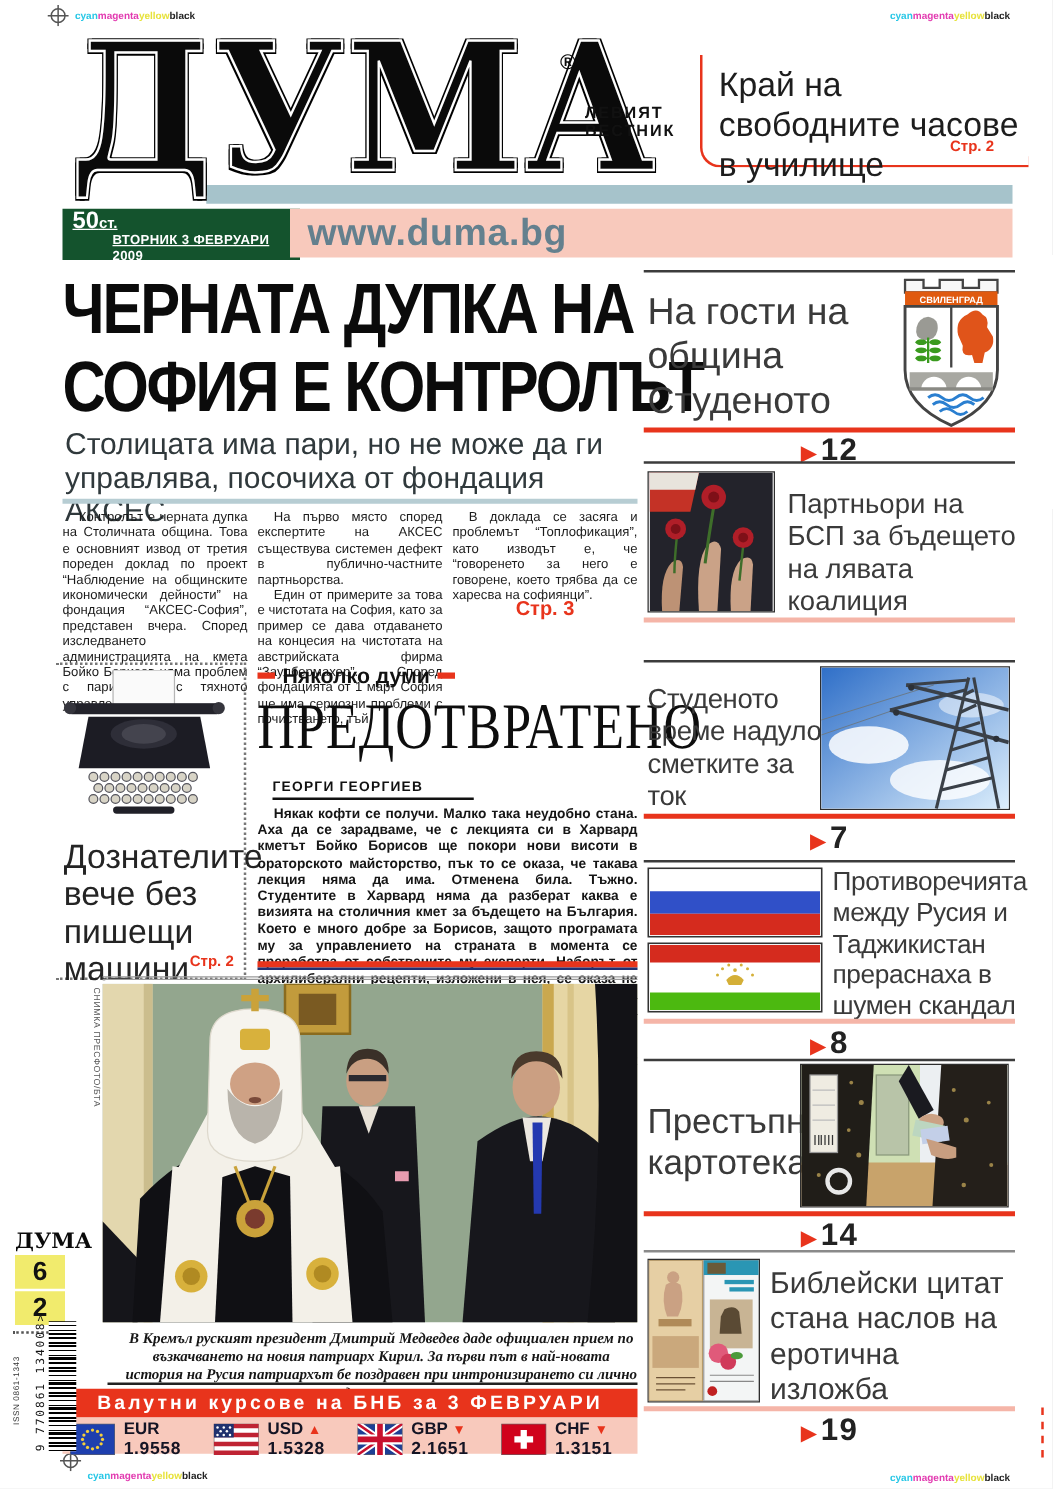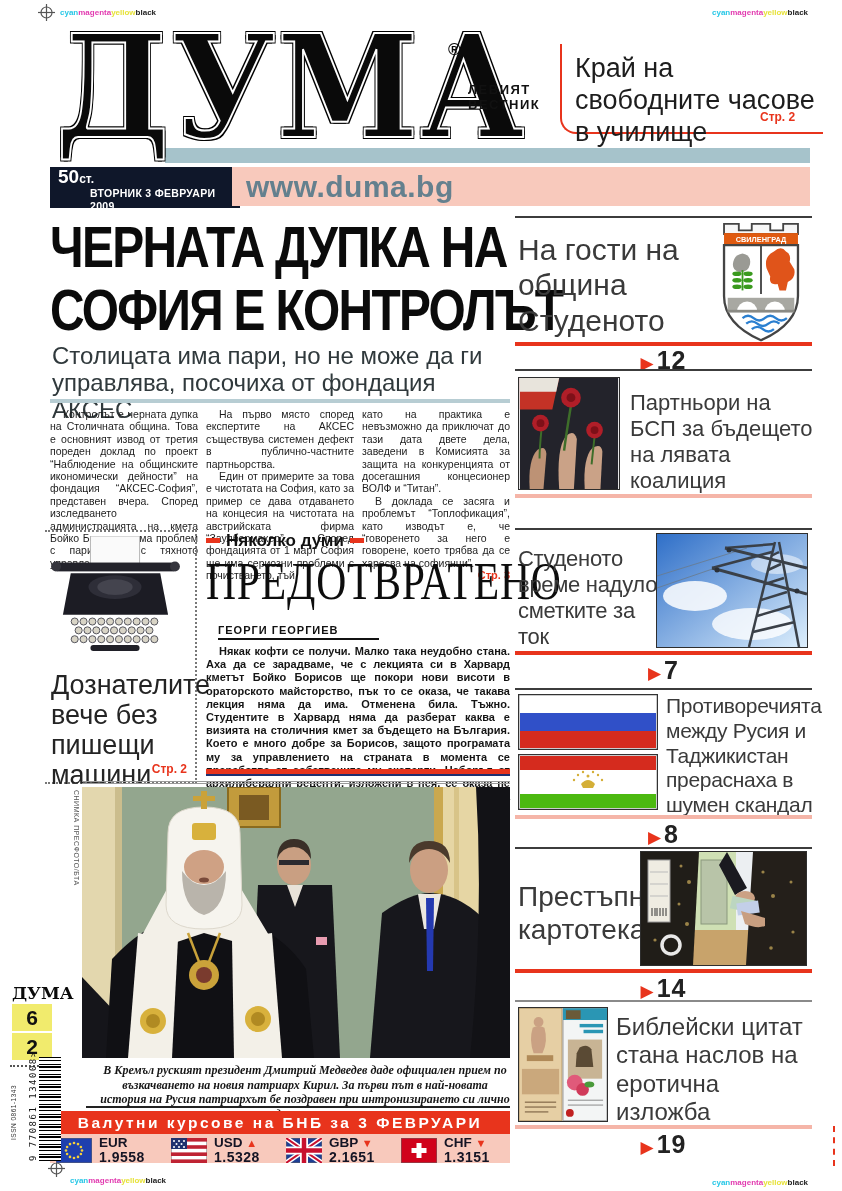--- a/index.html
+++ b/index.html
@@ -14,35 +14,35 @@
         color:#0a0a0a;letter-spacing:2px;transform:scaleX(.9);transform-origin:left top;
         -webkit-text-stroke:2px #fff;text-shadow:2px 2px 0 #000,-2px -2px 0 #000,2px -2px 0 #000,-2px 2px 0 #000;}
   .logo-reg{font-size:17px;font-weight:bold;color:#0a0a0a;}
   .tagline{font-size:13px;font-weight:bold;letter-spacing:1.5px;color:#111;line-height:15px;}
   .tealbar{background:#a6c3cb;}
   
   .teaser-box{border-left:2.5px solid #e8341c;border-bottom:2.5px solid #e8341c;border-bottom-left-radius:16px;}
   .teaser-title{font-size:27px;line-height:32px;color:#1d1d1d;}
   .pageref{color:#e8341c;font-weight:bold;font-size:12px;}
   
-  .redblock{background:#0f172a;color:#fff;}
+  .redblock{background:#14532d;color:#fff;text-decoration:underline;}
   .pinkblock{background:#f8c9bc;}
   .price{font-size:19px;font-weight:bold;line-height:16px;}
   .price small{font-size:12px;}
   .issue{font-size:10.5px;font-weight:bold;line-height:12.5px;letter-spacing:.3px;padding-left:32px;}
   .website{color:#64808e;font-weight:bold;font-size:30px;letter-spacing:.5px;}
   
   .lead-h{font-weight:bold;font-size:57px;line-height:63px;letter-spacing:-2px;color:#0b0b0b;
           transform:scaleX(.84);transform-origin:left top;white-space:nowrap;}
   .lead-sub{font-size:24px;line-height:27px;color:#30393c;}
   .tealrule{background:#b7cdd3;height:4px;}
   .bodycol{font-size:10.5px;line-height:12.4px;text-align:justify;color:#1c1c1c;}
   .bodycol p{margin:0;}
   .indent{text-indent:13px;}
-  .stref{color:#e8341c;font-weight:bold;font-size:11px;text-align:right;}
+  .stref{color:#e8341c;font-weight:bold;font-size:16px;text-align:center;}
   
   .dotbox{border-top:2px dotted #777;border-right:2px dotted #777;border-bottom:2px dotted #777;}
   .tw-title{font-size:27px;line-height:30px;color:#242424;}
   
   .rubric{font-size:17px;font-weight:bold;color:#111;}
   .rdash{display:inline-block;width:14px;height:5px;background:#e8341c;vertical-align:middle;margin:0 6px 3px 0;}
   .op-h{font-family:"Liberation Serif",serif;font-size:52px;letter-spacing:1px;color:#0d0d0d;
         transform:scaleX(.8);transform-origin:left top;white-space:nowrap;}
   .byline{font-size:11px;font-weight:bold;letter-spacing:1px;border-bottom:2px solid #111;
           display:inline-block;padding:0 40px 2px 0;}
@@ -136,21 +136,20 @@
   <div class="abs tealrule" style="left:50px;top:399px;width:460px"></div>
 
   <div class="abs bodycol" style="left:50px;top:408px;width:148px">
     <p class="indent">Контролът е черната дупка на Столичната община. Това е основният извод от третия пореден доклад по проект “Наблюдение на общинските икономически дейности” на фондация “АКСЕС-София”, представен вчера. Според изследването администрацията на кмета Бойко Борисов няма проблем с парите, а с тяхното управление.</p>
   </div>
   <div class="abs bodycol" style="left:206px;top:408px;width:148px">
     <p class="indent">На първо място според експертите на АКСЕС съществува системен дефект в публично-частните партньорства.</p>
     <p class="indent">Един от примерите за това е чистотата на София, като за пример се дава отдаването на концесия на чистотата на австрийската фирма “Заулбермахер”. Според фондацията от 1 март София ще има сериозни проблеми с почистването, тъй</p>
   </div>
   <div class="abs bodycol" style="left:362px;top:408px;width:148px">
-    <p>като на практика е невъзможно да приключат до тази дата двете дела, заведени в Комисията за защита на конкуренцията от досегашния концесионер ВОЛФ и “Титан”.</p>
     <p class="indent">В доклада се засяга и проблемът “Топлофикация”, като изводът е, че “говоренето за него е говорене, което трябва да се харесва на софиянци”.</p>
     <div class="stref">Стр. 3</div>
   </div>
 
   <div class="abs dotbox" style="left:45px;top:530px;width:150px;height:250px">
     <svg viewBox="0 0 135 118" style="width:133px;height:116px;margin:4px 0 0 4px">
       <rect x="42" y="0" width="50" height="30" fill="#fafafa" stroke="#b5b5b5"></rect>
       <rect x="8" y="27" width="119" height="9" fill="#23232b"></rect>
       <circle cx="7" cy="31" r="5" fill="#35353d"></circle>
         <circle cx="128" cy="31" r="5" fill="#35353d"></circle>

